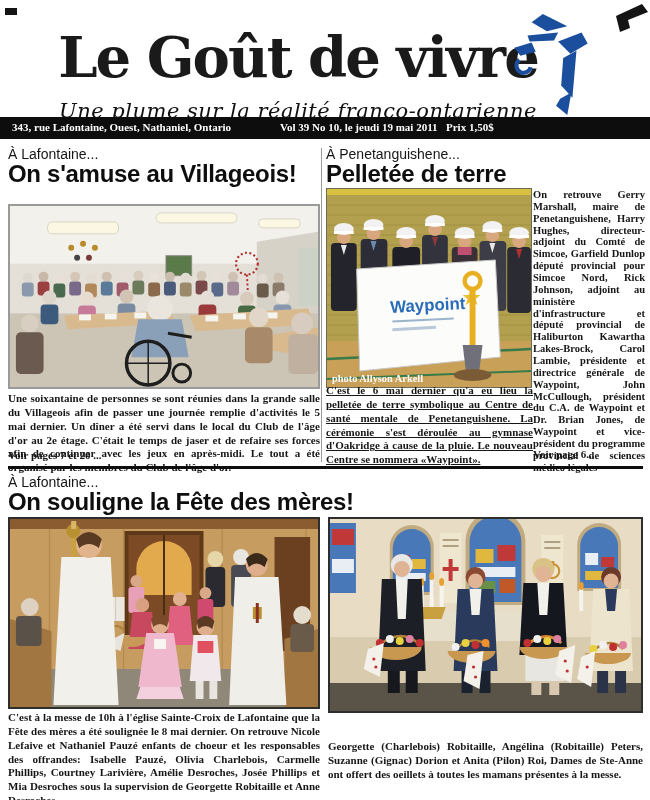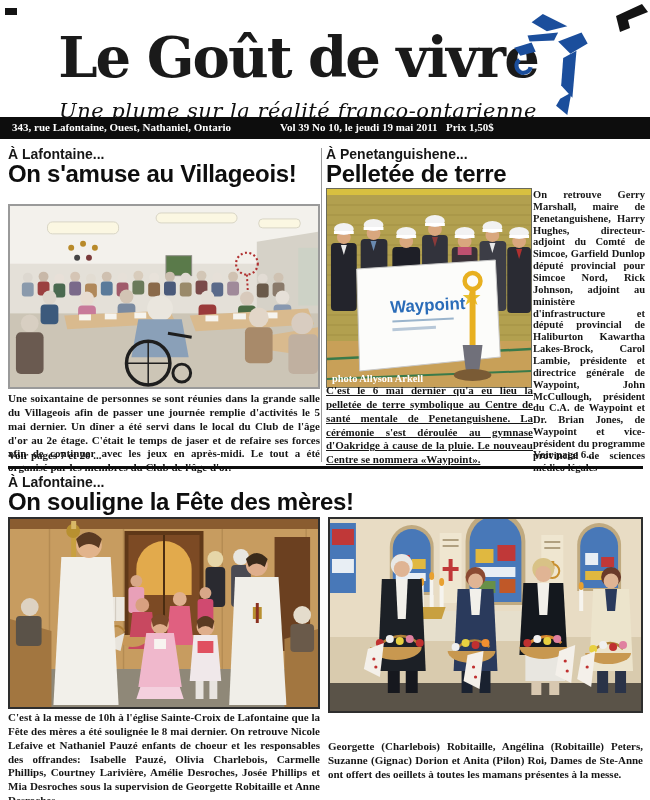--- a/index.html
+++ b/index.html
@@ -26,21 +26,21 @@
   .infobar {
     top:117px; left:0; width:650px; height:22px; background:#0d0d0d; color:#fff;
     font-size:11px; font-weight:bold;
   }
   .infobar span { position:absolute; top:4px; white-space:nowrap; }
   .infobar .ib-address { left:12px; }
   .infobar .ib-edition { left:280px; }
   .infobar .ib-price   { left:446px; }
 
   
-  .kicker { font-family:"Liberation Sans", sans-serif; font-size:14px; color:#161616; line-height:1;font-weight:bold; }
+  .kicker { font-family:"Liberation Sans", sans-serif; font-size:14px; color:#161616; line-height:1; }
   .headline { font-family:"Liberation Sans", sans-serif; font-weight:bold; font-size:24px; color:#0e0e0e; line-height:1; letter-spacing:-0.3px; }
   .bodytext { font-weight:bold; font-size:11px; line-height:1.26; text-align:justify; color:#161616; }
   .sidecol  { font-weight:bold; font-size:10.5px; line-height:1.13; text-align:justify; color:#161616; }
   .seemore  { font-weight:bold; font-size:11px; text-align:left; color:#161616; }
 
   
   .photo { background:#ddd; }
   .photo svg { display:block; width:100%; height:100%; }
   .ph1 { top:204px; left:8px;  width:308px; height:181px; border:2px solid #9a9a9a; }
   .ph2 { top:188px; left:326px; width:204px; height:198px; border:1px solid #6a6a5a; }

